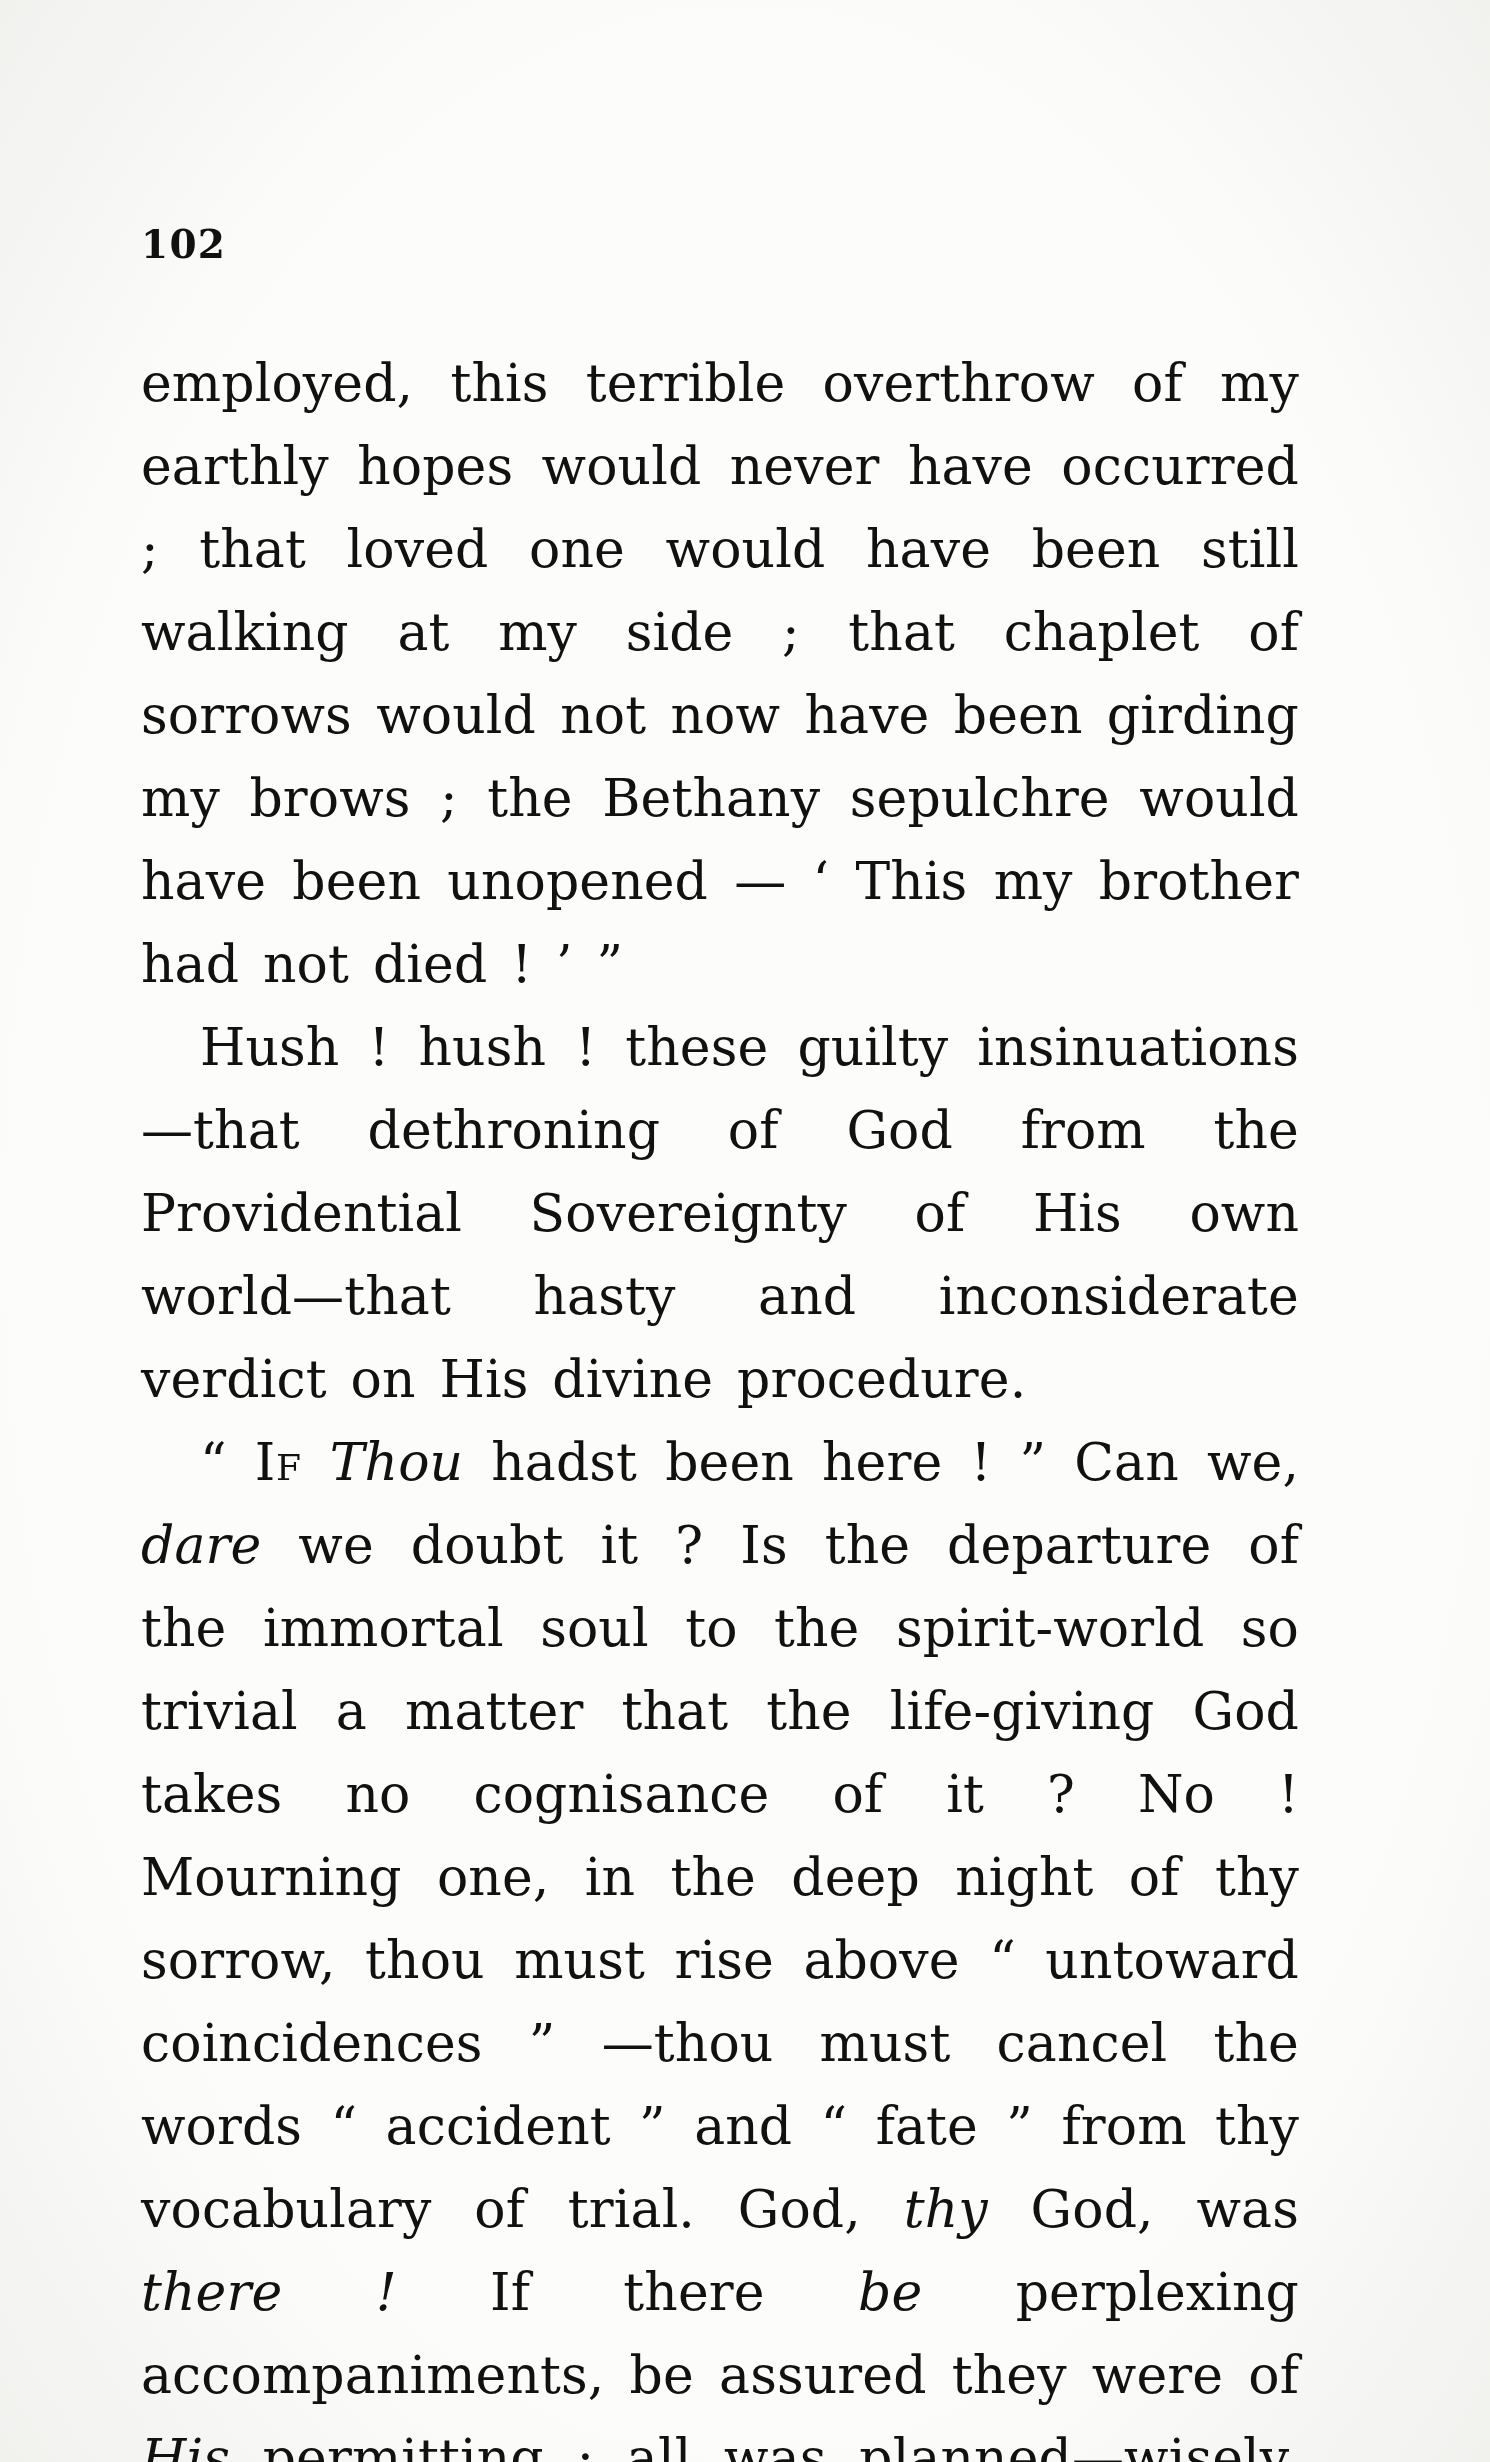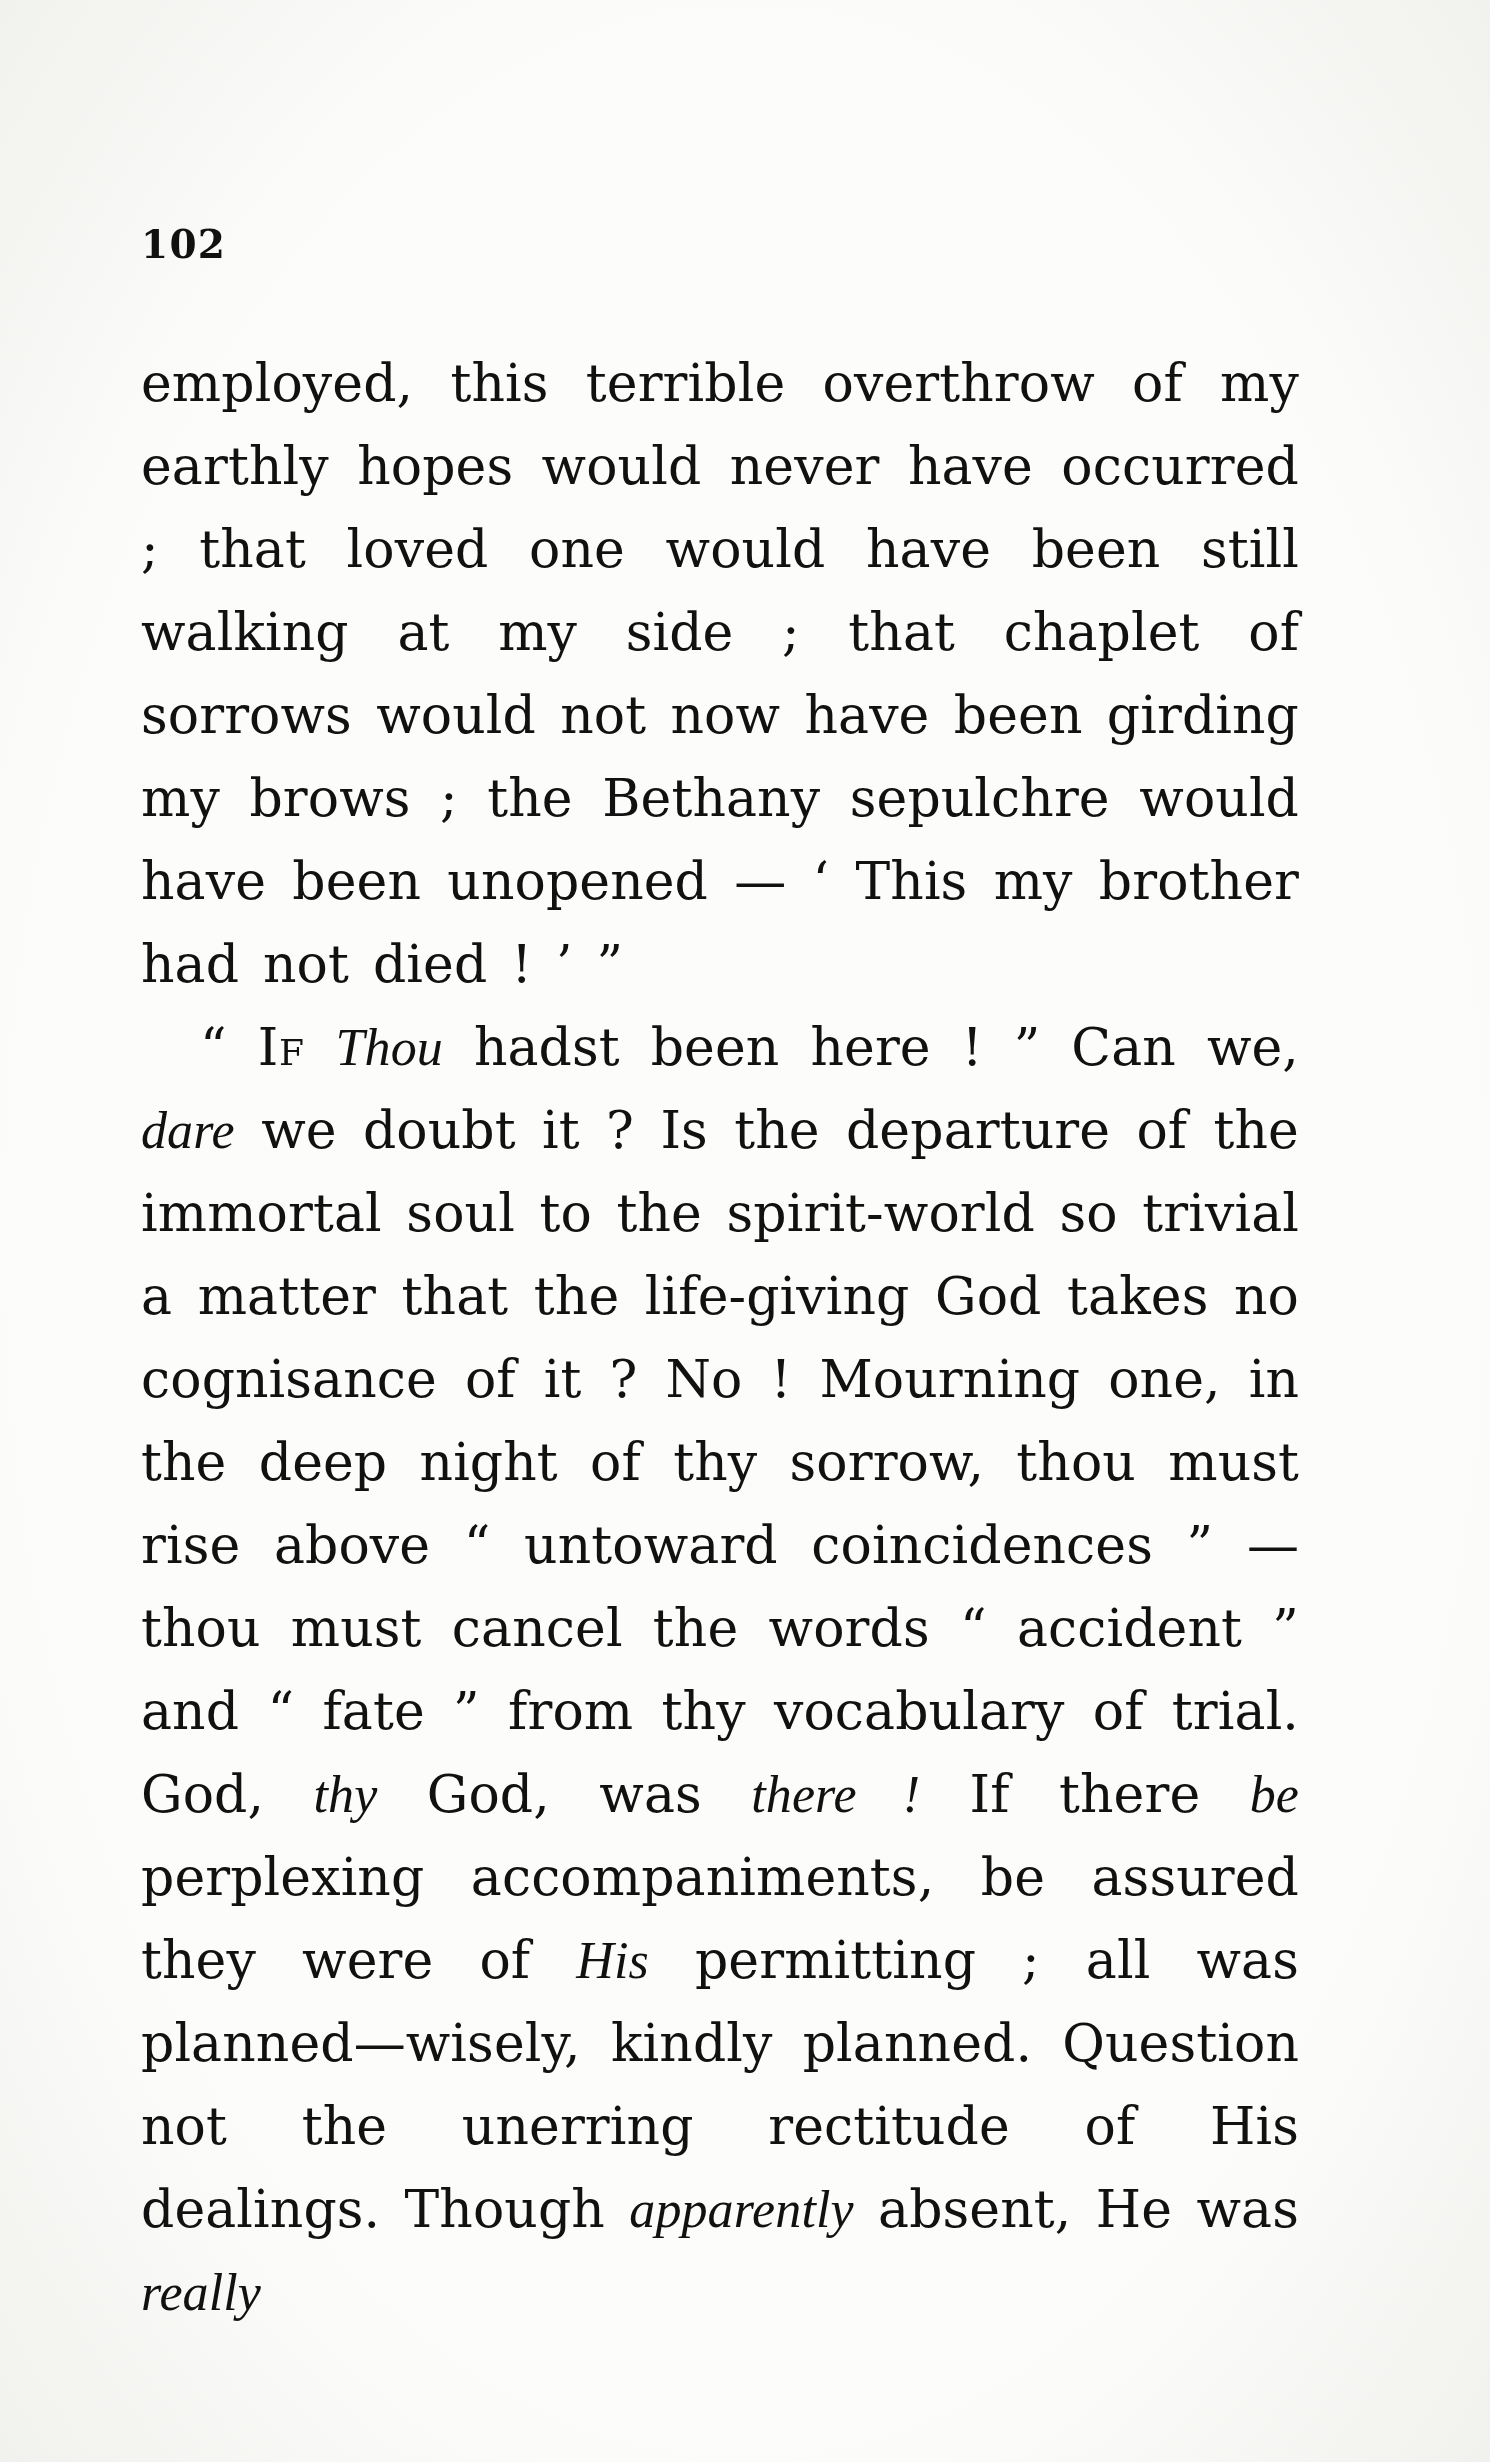--- a/index.html
+++ b/index.html
@@ -51,31 +51,32 @@
     font-size: 52px;
     line-height: 83px;
     text-align: justify;
     word-spacing: 0.14em;
     letter-spacing: 0.1px;
   }
 
   .para { text-indent: 0; }
   .para.indent { text-indent: 59px; }
 
-  .para .italic { font-style: italic; font-family: Liberation Serif, serif; }
+  .para .italic { font-style: italic; }
   .para .smallcaps { font-variant: small-caps; letter-spacing: 0.7px; }
 </style>
 </head>
 <body>
 
 <div class="page">
 
   <header class="running-header">
     <span class="page-number">102</span>
   </header>
 
   <main class="page-body">
       <p class="para"><span>employed, this terrible overthrow of my earthly hopes would never have occurred ; that loved one would have been still walking at my side ; that chaplet of sorrows would not now have been girding my brows ; the Bethany sepulchre would have been unopened — ‘ This my brother had not died ! ’ ”</span></p>
+      <p class="para indent"><span>Hush ! hush ! these guilty insinuations—that dethroning of God from the Providential Sovereignty of His own world—that hasty and inconsiderate verdict on His divine procedure.</span></p>
       <p class="para indent"><span>“ </span><span class="smallcaps">If</span><span> </span><span class="italic">Thou</span><span> hadst been here ! ”  Can we, </span><span class="italic">dare</span><span> we doubt it ?  Is the departure of the immortal soul to the spirit-world so trivial a matter that the life-giving God takes no cognisance of it ?  No !  Mourning one, in the deep night of thy sorrow, thou must rise above “ untoward coincidences ” —thou must cancel the words “ accident ” and “ fate ” from thy vocabulary of trial.  God, </span><span class="italic">thy</span><span> God, was </span><span class="italic">there !</span><span>  If there </span><span class="italic">be</span><span> perplexing accompaniments, be assured they were of </span><span class="italic">His</span><span> permitting ; all was planned—wisely, kindly planned.  Question not the unerring rectitude of His dealings.  Though </span><span class="italic">apparently</span><span> absent, He was </span><span class="italic">really</span></p>
     </main>
 
 </div>
 
 
 </body></html>

